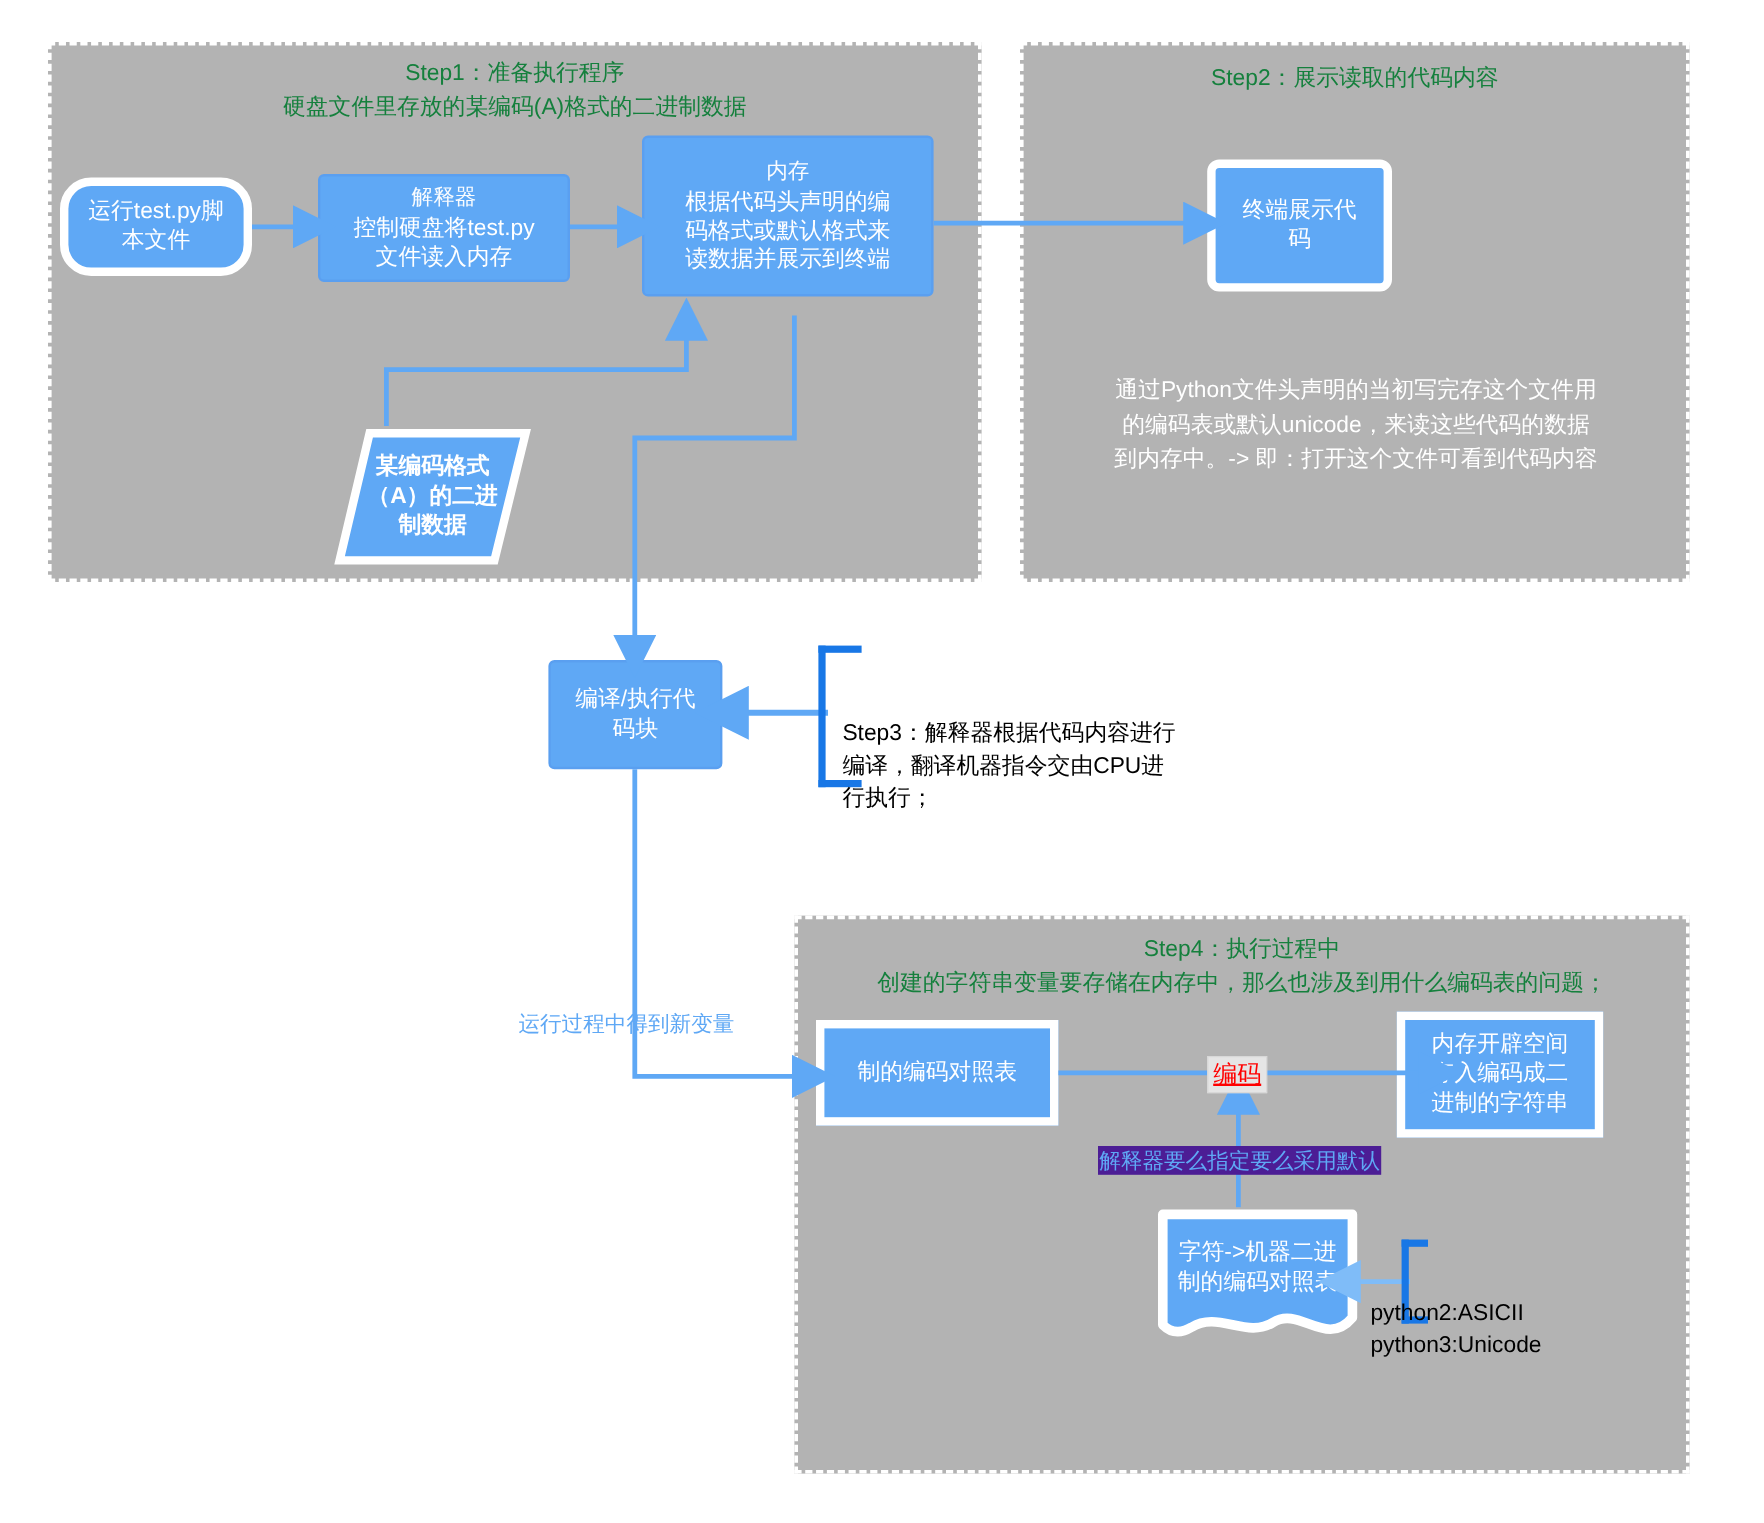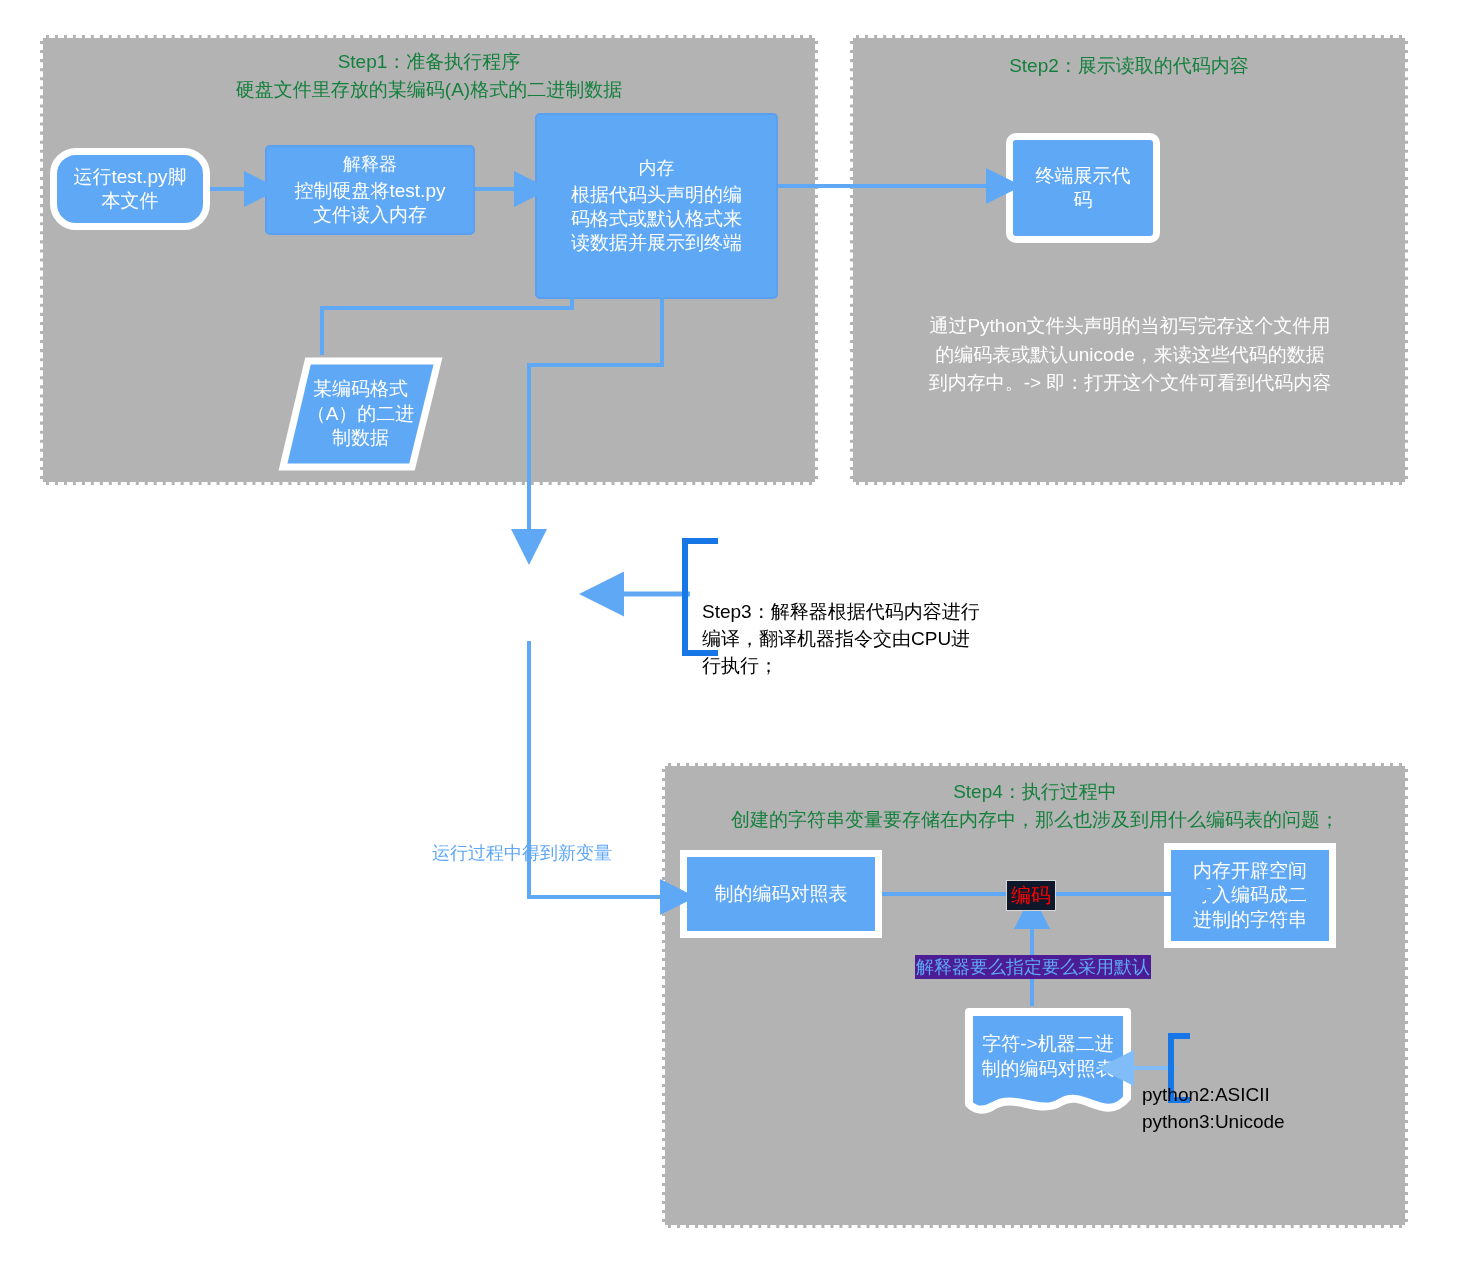--- a/index.html
+++ b/index.html
@@ -68,20 +68,21 @@
     border-radius: 26px;
   }
   .node .subtitle {
     font-size: 18px;
     margin-bottom: 3px;
     opacity: .97;
   }
   
   .para-wrap {
     position: absolute;
+    font-weight: bold;
   }
   .para-wrap svg {
     position: absolute;
     inset: 0;
   }
   .para-text {
     position: absolute;
     inset: 0;
     display: flex;
     align-items: center;
@@ -137,24 +138,25 @@
     white-space: nowrap;
   }
   .edge-label.boxed {
     background: #4c1d95;
     padding: 0 1px;
   }
   .encode-label {
     position: absolute;
     color: #ff0000;
     font-size: 20px;
-    background: #0f172a;
+    background: #e5e5e5;
     border: 1px solid #d8d8d8;
     padding: 1px 4px;
     white-space: nowrap;
+    text-decoration: underline;
   }
 </style>
 </head>
 <body>
 
 <div id="canvas">
 
   <div class="panel" style="left:40px; top:35px; width:778px; height:450px;"></div>
   <div class="panel-title" style="left:40px; top:48px; width:778px;">Step1：准备执行程序
 硬盘文件里存放的某编码(A)格式的二进制数据</div>
@@ -163,21 +165,21 @@
     <span class="subtitle">解释器</span>
     <span>控制硬盘将test.py
 文件读入内存</span>
   </div>
 
   <div class="node white-frame rounded" style="left:50px; top:148px; width:160px; height:82px;">
     <span>运行test.py脚
 本文件</span>
   </div>
 
-  <div class="node soft" style="left:535px; top:113px; width:243px; height:186px;">
+  <div class="node soft" style="left:535px; top:113px; width:243px; height:134px;">
     <span class="subtitle">内存</span>
     <span>根据代码头声明的编
 码格式或默认格式来
 读数据并展示到终端</span>
   </div>
 
   <div class="para-wrap" style="left:278px; top:355px; width:165px; height:118px;">
     <svg viewBox="0 0 165 118" width="165" height="118">
       <polygon points="30,6 160,6 134,112 5,112" fill="#5fa8f5" stroke="#ffffff" stroke-width="7"></polygon>
     </svg>
@@ -213,20 +215,24 @@
   </div>
 
   <div class="doc-wrap" style="left:963px; top:1006px; width:170px; height:115px;">
     <svg viewBox="0 0 170 115" width="170" height="115">
       <path d="M6,6 L164,6 L164,92 C142,118 120,82 98,96 C76,110 52,86 30,100 C20,106 12,104 6,98 Z" fill="#5fa8f5" stroke="#ffffff" stroke-width="8" stroke-linejoin="round"></path>
     </svg>
     <div class="doc-text">字符-&gt;机器二进
 制的编码对照表</div>
   </div>
 
+  <div class="node soft" style="left:457px; top:550px; width:145px; height:91px;">
+    <span>编译/执行代
+码块</span>
+  </div>
 
   <svg class="conn" width="1470" height="1269" style="left:0; top:0;">
     <defs>
       <marker id="ah" markerWidth="9" markerHeight="9" refX="2" refY="4.5" orient="auto">
         <path d="M0,0 L9,4.5 L0,9 Z" fill="#5fa8f5"></path>
       </marker>
       <marker id="ahl" markerWidth="9" markerHeight="9" refX="2" refY="4.5" orient="auto">
         <path d="M0,0 L9,4.5 L0,9 Z" fill="#7fbcf8"></path>
       </marker>
     </defs>

